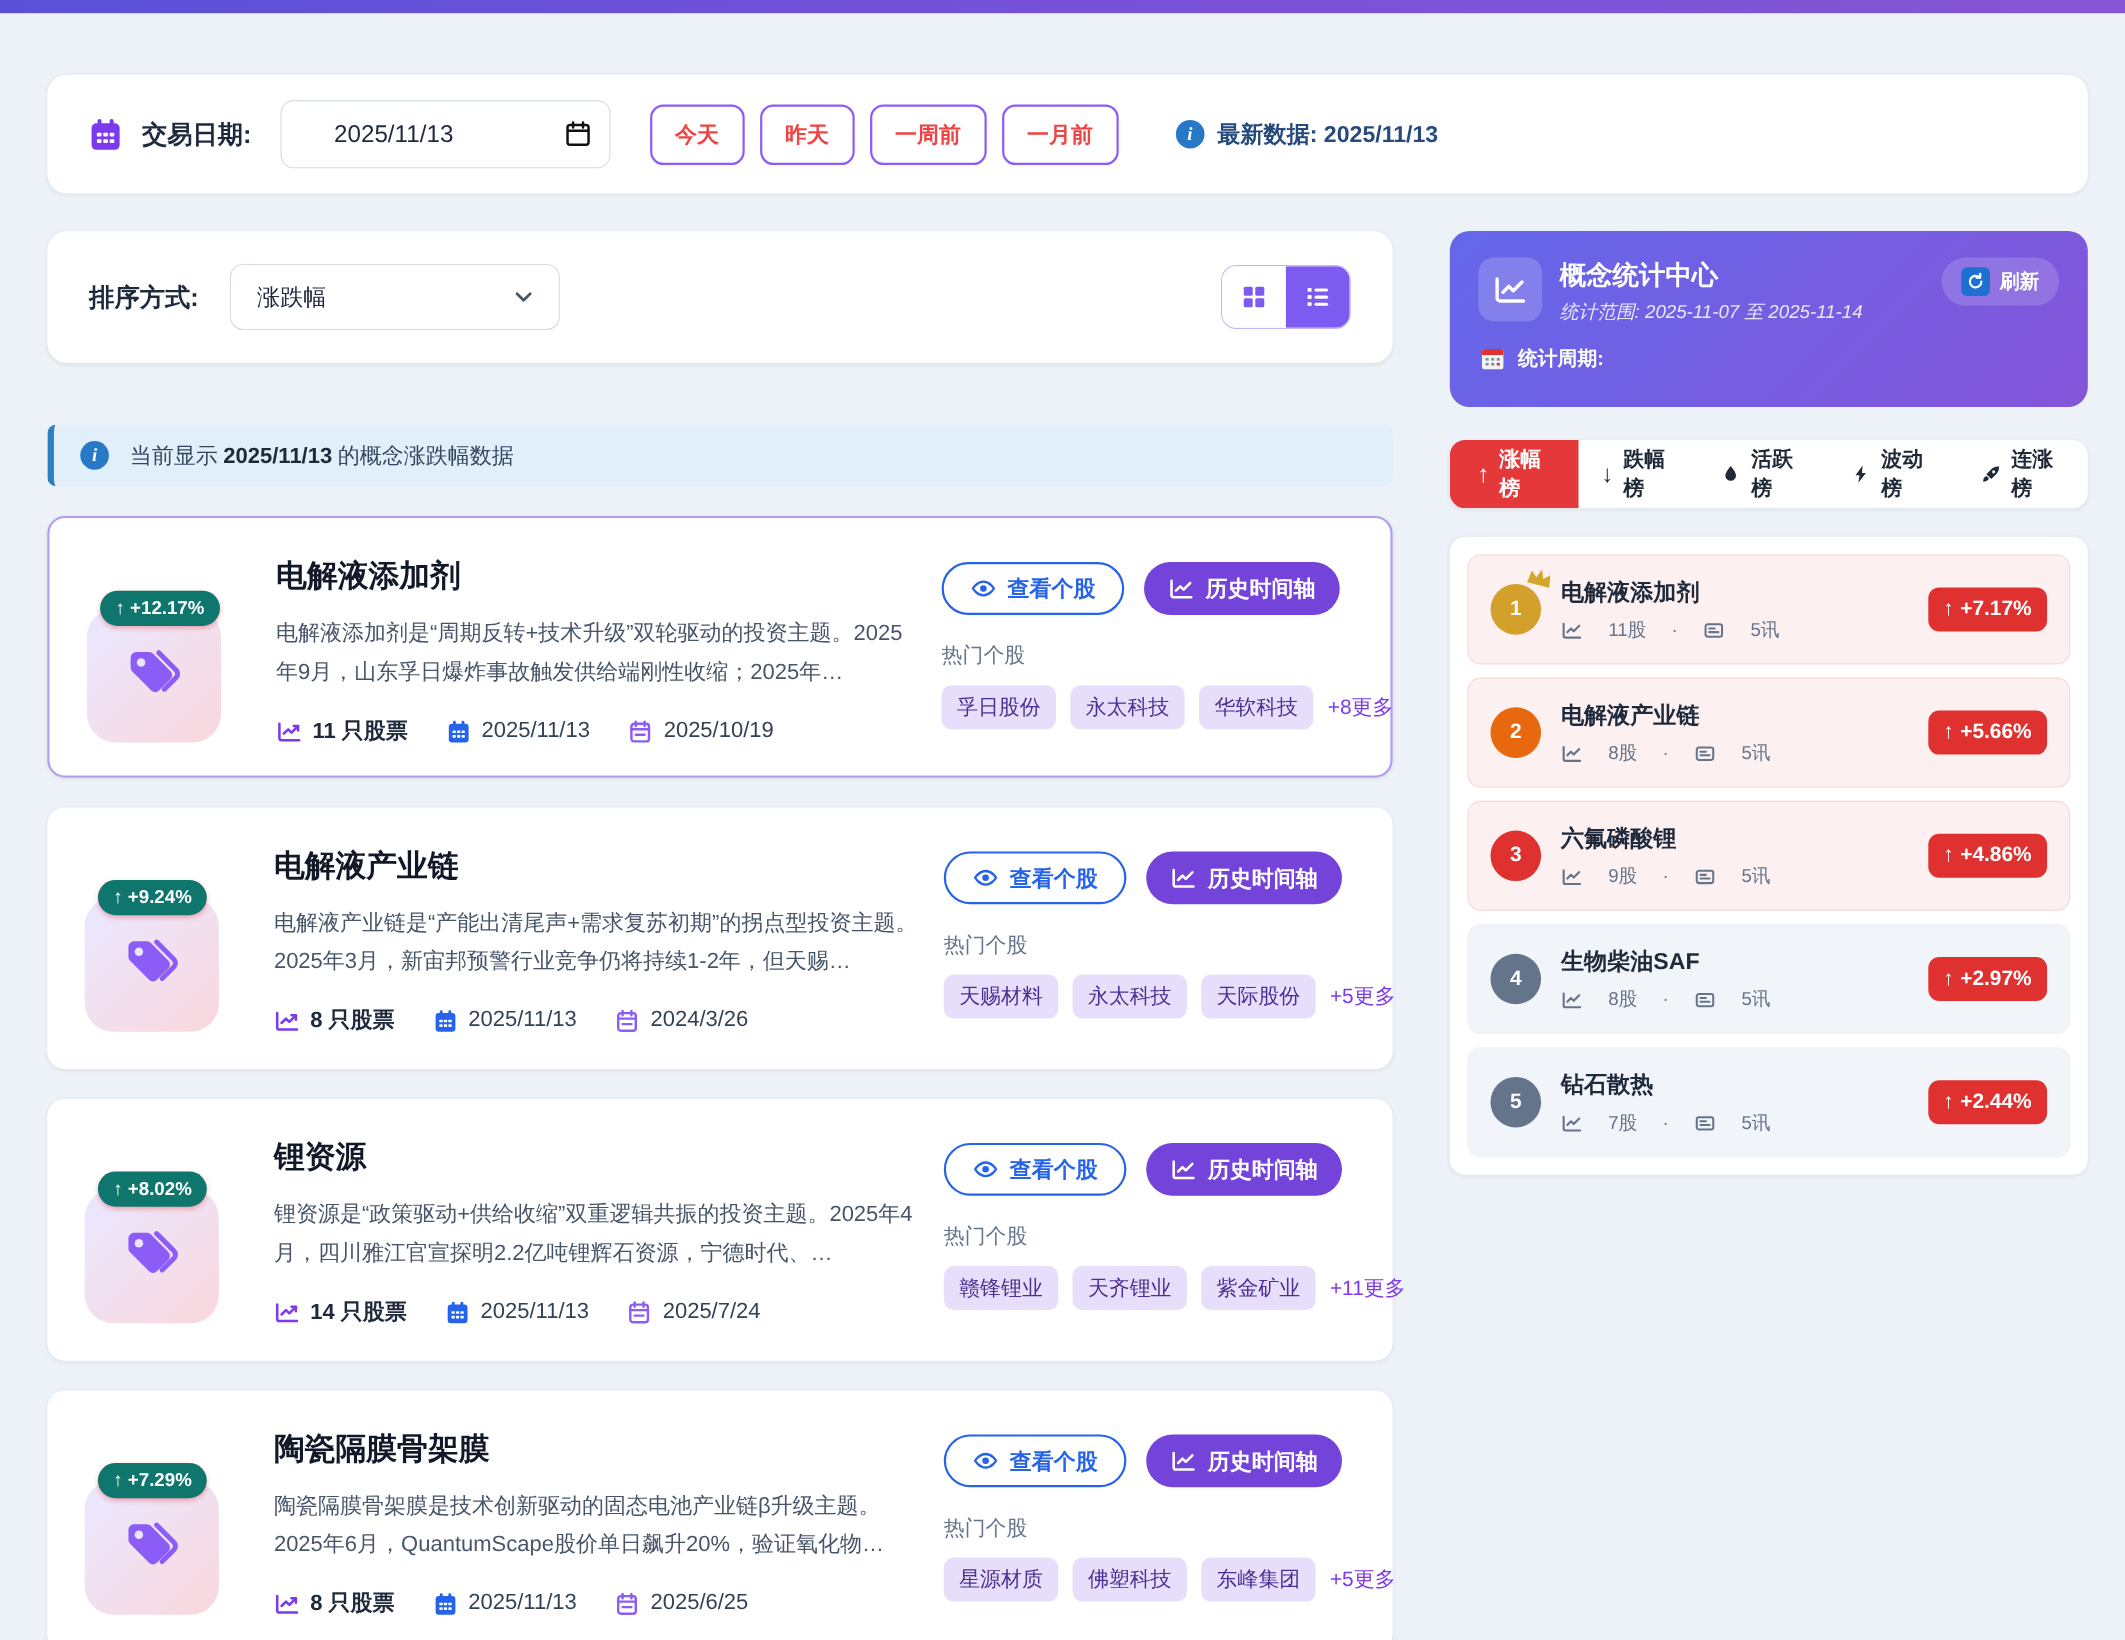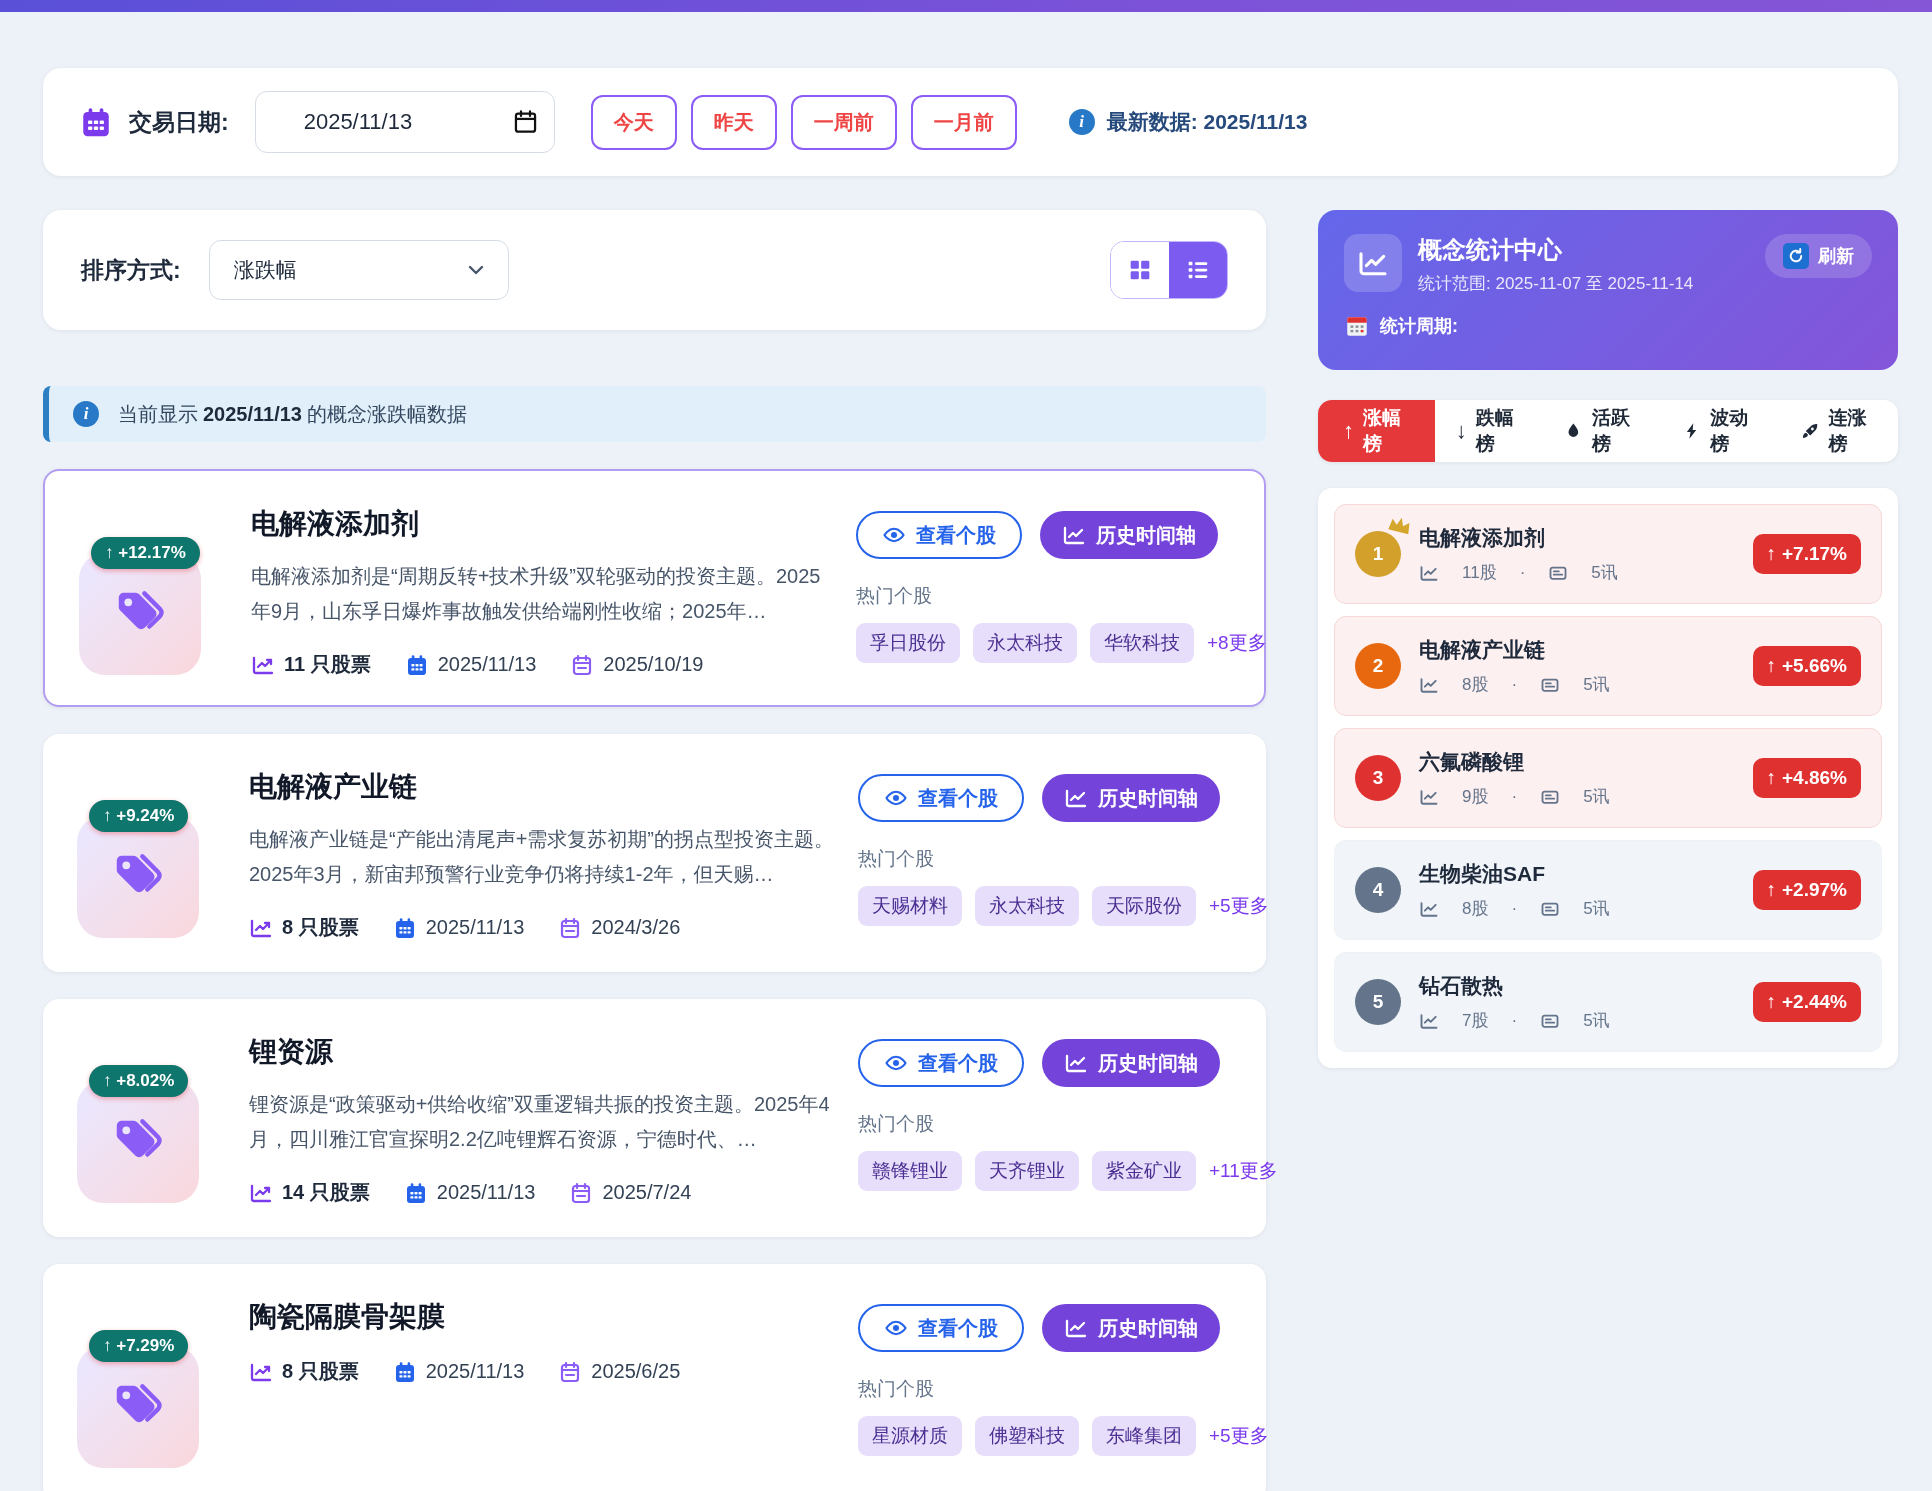--- a/index.html
+++ b/index.html
@@ -86,21 +86,21 @@
   .more-link { color:#7c3aed; font-size:19px; cursor:pointer; white-space:nowrap; }
 
   
   .stats-panel { background:linear-gradient(135deg,#6467ea,#8455d9); border-radius:18px;
     padding:24px 26px; color:#fff; height:160px; }
   .sp-head { display:flex; align-items:flex-start; }
   .sp-icon { width:58px; height:58px; background:rgba(255,255,255,.18); border-radius:14px;
     display:flex; align-items:center; justify-content:center; flex:none; }
   .sp-titles { margin-left:16px; }
   .sp-title { font-size:24px; font-weight:bold; }
-  .sp-range { font-size:17px; opacity:.85; margin-top:6px; }
+  .sp-range { font-size:17px; opacity:.85; margin-top:6px;font-style:italic; }
   .refresh-btn { margin-left:auto; background:rgba(255,255,255,.16); border:none; color:#fff;
     border-radius:22px; padding:9px 18px; display:flex; align-items:center; gap:9px;
     font-size:18px; font-weight:bold; cursor:pointer; font-family:inherit; }
   .refresh-ic { width:26px; height:26px; background:#1d6fd1; border-radius:5px;
     display:flex; align-items:center; justify-content:center; }
   .refresh-ic svg { width:18px; height:18px; }
   .sp-period { margin-top:18px; display:flex; align-items:center; gap:10px; }
   .sp-period-label { font-size:18px; font-weight:bold; }
   .period-pills { background:rgba(255,255,255,.15); border-radius:10px; padding:5px;
     display:flex; gap:2px; }
@@ -450,20 +450,21 @@
             <svg viewBox="0 0 48 48" width="60" height="60">
                 <path d="M7 11a4 4 0 0 1 4-4h9.5a4 4 0 0 1 2.9 1.2L36 21a4 4 0 0 1 0 5.7l-8.3 8.3a4 4 0 0 1-5.7 0L8.2 21.2A4 4 0 0 1 7 18.4V11z" fill="#8b5cf6"></path>
                 <circle cx="14.6" cy="14.6" r="3.1" fill="#ece6fc"></circle>
                 <path d="M27.5 7.5 40 20a4 4 0 0 1 0 5.7L31.5 34" fill="none" stroke="#8b5cf6" stroke-width="3.6" stroke-linecap="round"></path>
               </svg>
           </div>
           <div class="chg-badge"><span>↑</span> <span>+7.29%</span></div>
         </div>
         <div class="cc-mid">
           <div class="cc-title">陶瓷隔膜骨架膜</div>
+          <div class="cc-desc">陶瓷隔膜骨架膜是技术创新驱动的固态电池产业链β升级主题。2025年6月，QuantumScape股价单日飙升20%，验证氧化物…</div>
           <div class="cc-meta">
             <span class="meta-item strong">
                 <svg class="m-ic" viewBox="0 0 24 24" style="color:#7c3aed">
                   <path d="M3 5v13a2 2 0 0 0 2 2h16" fill="none" stroke="currentColor" stroke-width="2.3" stroke-linecap="round"></path>
                   <path d="M7 14l4-4 3 3 6-6" fill="none" stroke="currentColor" stroke-width="2.3" stroke-linecap="round" stroke-linejoin="round"></path>
                   <path d="M16 7h4v4" fill="none" stroke="currentColor" stroke-width="2.3" stroke-linecap="round" stroke-linejoin="round"></path>
                 </svg>
                 <span>8 只股票</span>
               </span>
             <span class="meta-item">

